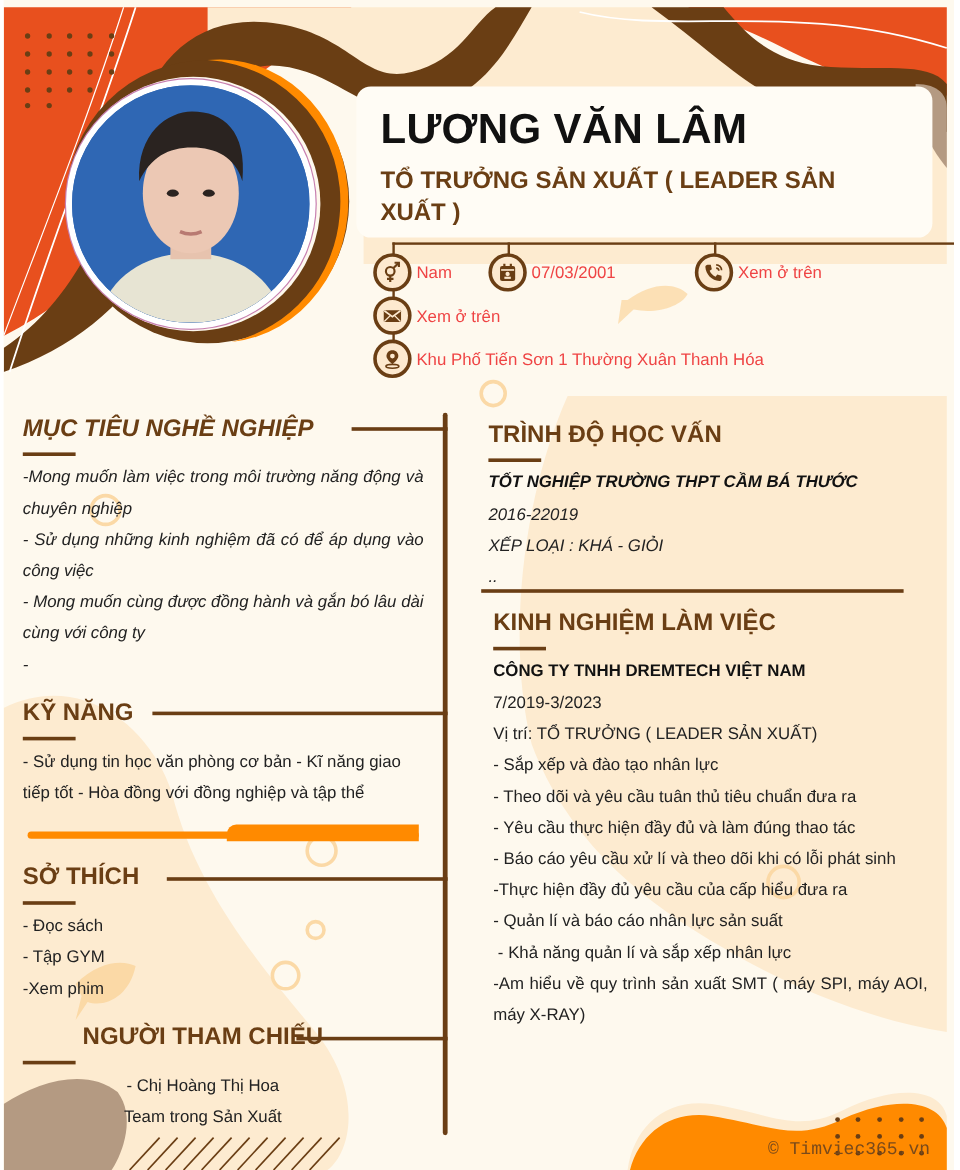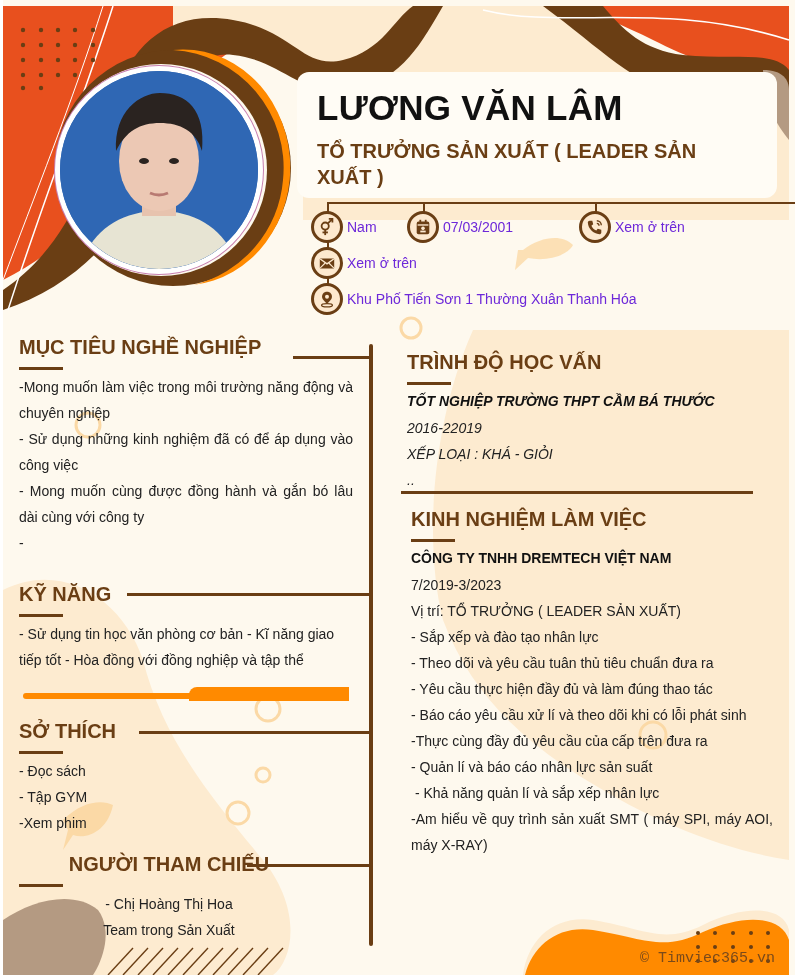--- a/index.html
+++ b/index.html
@@ -30,21 +30,21 @@
 
   
   .contacts { left: 300px; top: 200px; width: 492px; height: 120px; }
   .c-line { position: absolute; background: #6a3e14; }
   .c-item { position: absolute; display: flex; align-items: center; height: 34px; }
   .c-icon {
     width: 32px; height: 32px; border-radius: 50%; border: 3px solid #6a3e14;
     background: #fde9cf; display: flex; align-items: center; justify-content: center; margin-right: 4px;
   }
   .c-icon svg { width: 18px; height: 18px; }
-  .c-text { font-size: 14px; color: #6d28d9; }
+  .c-text { font-size: 14px; color: #ef4444; }
 
   
   .sec-title { font-size: 20px; font-weight: bold; color: #6a3e14; white-space: nowrap; }
   .sec-underline { width: 44px; height: 3px; background: #6a3e14; margin-top: 8px; }
   .body-text { font-size: 14px; color: #222; line-height: 26px; }
   .justify { text-align: justify; }
 
   .hline { position: absolute; height: 3px; background: #6a3e14; z-index: 2; }
   .vline { position: absolute; width: 4px; background: #6a3e14; z-index: 2; border-radius: 2px; }
 
@@ -246,21 +246,21 @@
 
   <div class="vline" style="left:366px; top:344px; height:602px;"></div>
 
   <div class="hline" style="left:290px; top:356px; width:80px;"></div>
   <div class="hline" style="left:124px; top:593px; width:246px;"></div>
   <div class="hline" style="left:136px; top:731px; width:234px;"></div>
   <div class="hline" style="left:244px; top:864px; width:126px;"></div>
 
   <div class="hline" style="left:398px; top:491px; width:352px;"></div>
 
-  <div class="layer" style="left:16px; top:336px; width:334px;">
+  <div class="layer" style="left:16px; top:346px; width:334px;font-style:italic;">
     <div class="sec-title">MỤC TIÊU NGHỀ NGHIỆP</div>
     <div class="sec-underline"></div>
     <div class="body-text justify" style="margin-top:4px;">
       <div>-Mong muốn làm việc trong môi trường năng động và chuyên nghiệp</div>
       <div>- Sử dụng những kinh nghiệm đã có để áp dụng vào công việc</div>
       <div>- Mong muốn cùng được đồng hành và gắn bó lâu dài cùng với công ty</div>
       <div>-</div>
     </div>
   </div>
 
@@ -308,21 +308,21 @@
     <div class="sec-title">KINH NGHIỆM LÀM VIỆC</div>
     <div class="sec-underline"></div>
     <div class="body-text" style="margin-top:2px;">
       <div class="bold-sub" style="line-height:28px;">CÔNG TY TNHH DREMTECH VIỆT NAM</div>
       <div>7/2019-3/2023</div>
       <div>Vị trí: TỔ TRƯỞNG ( LEADER SẢN XUẤT)</div>
       <div>- Sắp xếp và đào tạo nhân lực</div>
       <div>- Theo dõi và yêu cầu tuân thủ tiêu chuẩn đưa ra</div>
       <div>- Yêu cầu thực hiện đầy đủ  và làm đúng thao tác</div>
       <div>- Báo cáo yêu cầu xử lí và theo dõi khi có lỗi phát sinh</div>
-      <div>-Thực cùng đầy đủ yêu cầu của cấp trên đưa ra</div>
+      <div>-Thực hiện đầy đủ yêu cầu của cấp hiểu đưa ra</div>
       <div>- Quản lí và báo cáo nhân lực sản suất</div>
       <div style="white-space:pre;"> - Khả năng quản lí và sắp xếp nhân lực</div>
       <div class="justify">-Am hiểu về quy trình sản xuất SMT ( máy SPI, máy AOI, máy X-RAY)</div>
     </div>
   </div>
 
   <div class="watermark">© Timviec365.vn</div>
 </div>
 
 </body></html>

